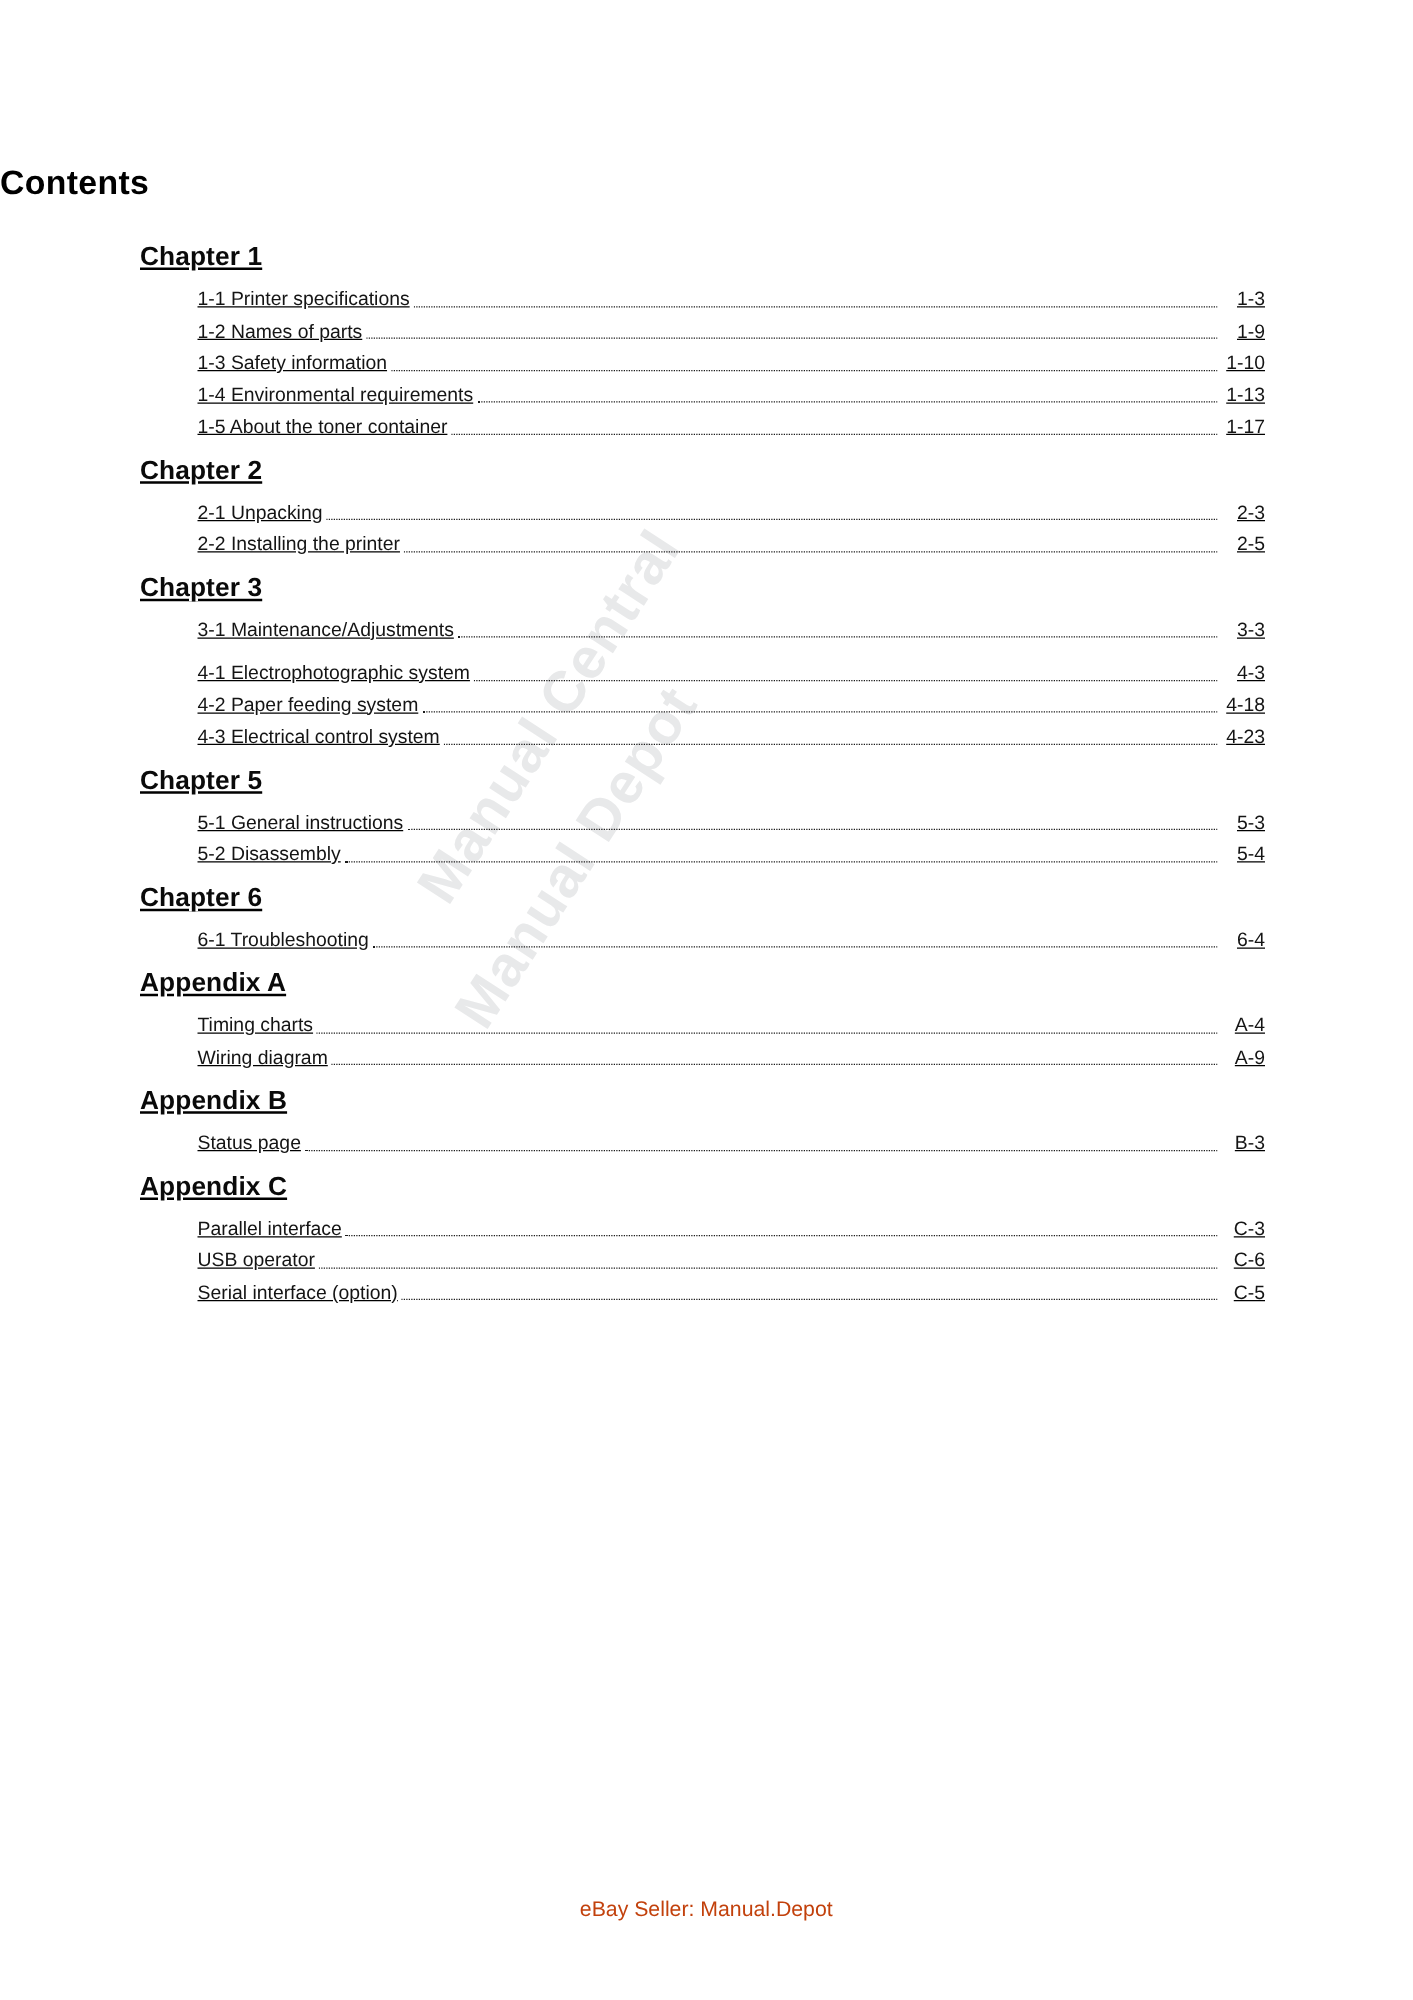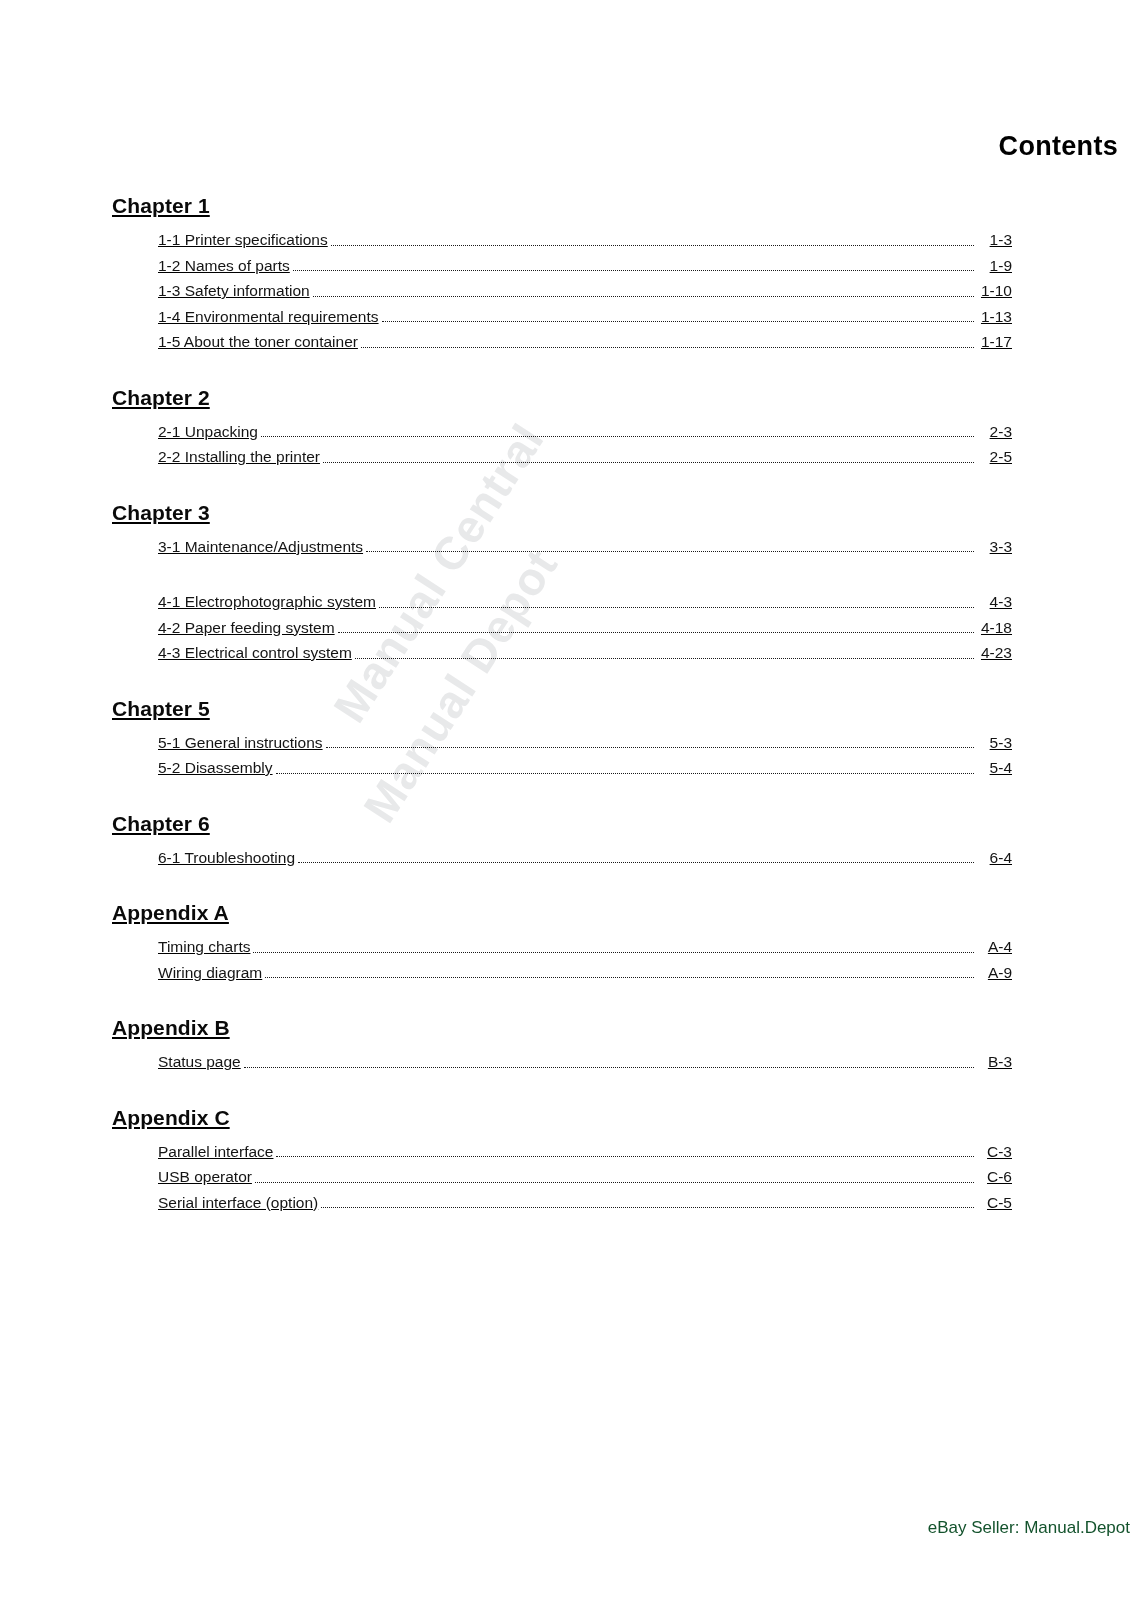--- a/index.html
+++ b/index.html
@@ -62,39 +62,39 @@
   .content {
     position: relative;
     z-index: 2;
   }
 
   .doc-title {
     position: absolute;
     left: 0;
     top: 131px;
     width: 1118px;
-    text-align: right;
+    text-align: left;
     font-size: 27px;
     font-weight: bold;
     letter-spacing: 0.3px;
   }
 
   .toc {
     position: absolute;
     left: 112px;
     top: 193px;
     width: 900px;
   }
 
   .section {
     margin: 0;
     text-decoration: underline;
   }
   .section + .section {
-    margin-top: 30px;
+    margin-top: 9px;
   }
 
   .section-heading {
     font-size: 21px;
     font-weight: bold;
     letter-spacing: 0.1px;
     line-height: 26px;
     margin: 0 0 8px 0;
     color: #0a0a0a;
   }
@@ -142,23 +142,23 @@
     padding-left: 4px;
     text-align: right;
     min-width: 34px;
   }
 
   .footer {
     position: absolute;
     left: 0;
     top: 1518px;
     width: 1130px;
-    text-align: right;
+    text-align: center;
     font-size: 17px;
-    color: #14532d;
+    color: #c2410c;
   }
 </style>
 </head>
 <body>
 
 <div class="page">
 
   <div class="watermark-layer">
     <div class="watermark watermark-central">Manual Central</div>
     <div class="watermark watermark-depot">Manual Depot</div>

